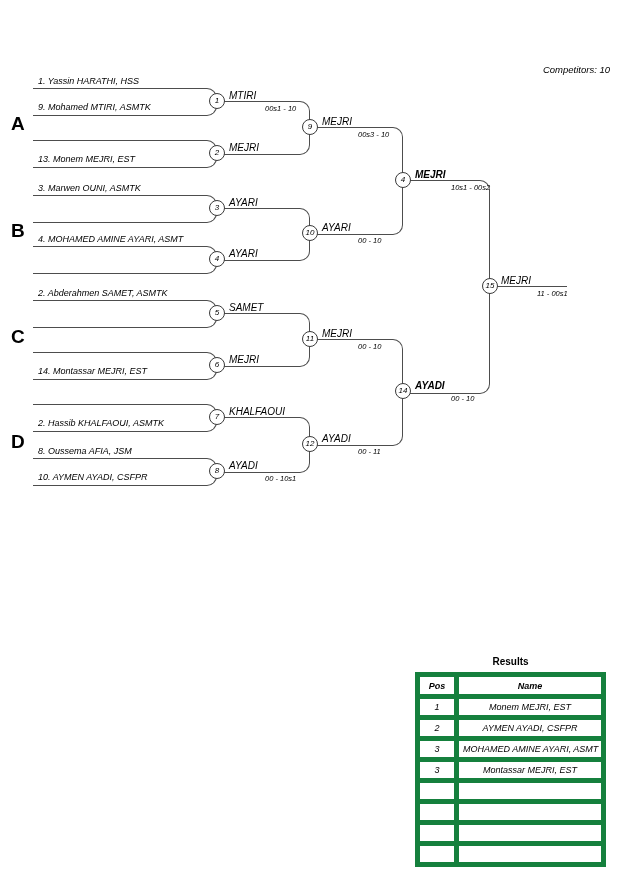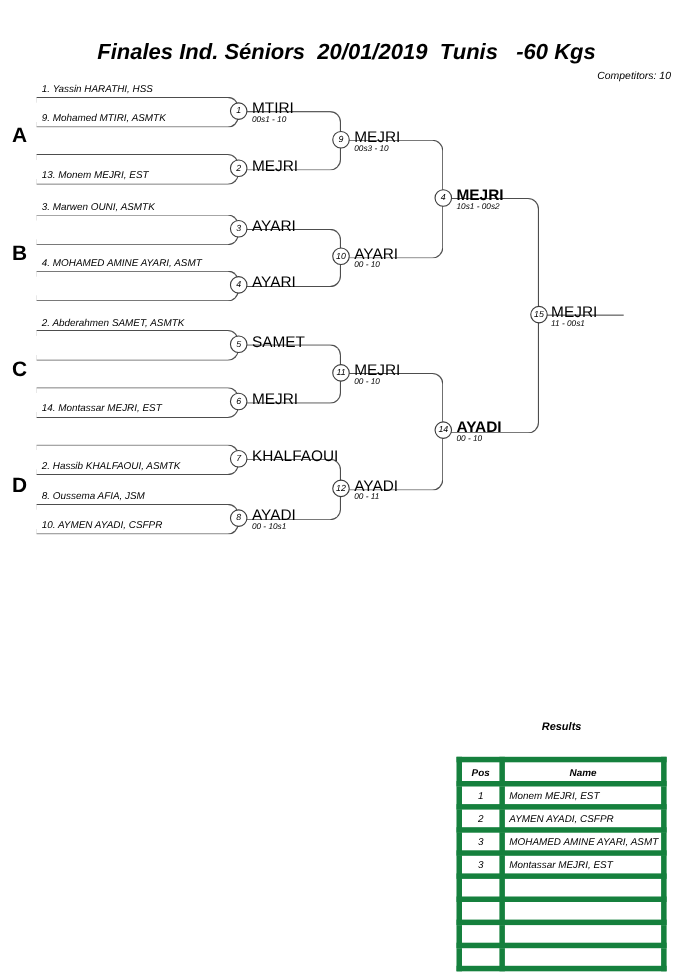--- a/index.html
+++ b/index.html
@@ -10,39 +10,38 @@
   .competitors{position:absolute;top:64px;right:20px;font-size:9.5px;font-style:italic;}
   .pool{position:absolute;left:11px;font-size:19px;font-weight:bold;line-height:20px;}
   .pname{position:absolute;left:38px;font-size:9px;font-style:italic;white-space:nowrap;z-index:3;}
   .join{position:absolute;box-sizing:border-box;border:1.5px solid #4d4d4d;border-left:0;
         border-radius:0 10px 10px 0;z-index:1;}
   .hline{position:absolute;border-top:1.5px solid #4d4d4d;z-index:1;}
   .mcircle{position:absolute;box-sizing:border-box;width:16px;height:16px;background:#fff;
            border:1px solid #3a3a3a;border-radius:50%;z-index:2;
            display:flex;align-items:center;justify-content:center;
            font-size:8px;font-style:italic;line-height:1;}
-  .wname{position:absolute;font-size:14px;white-space:nowrap;z-index:3;}
+  .wname{position:absolute;font-size:10px;font-style:italic;white-space:nowrap;z-index:3;}
   .wname.bold{font-weight:bold;}
-  .wscore{position:absolute;font-size:7.5px;font-style:italic;white-space:nowrap;z-index:3;}
+  .wscore{position:absolute;font-size:7.5px;font-style:italic;white-space:nowrap;z-index:3;margin-left:36px;}
   .results{position:absolute;left:415px;top:656px;width:191px;}
-  .rtitle{text-align:center;font-weight:bold;font-style:italic;font-size:10px;margin-bottom:21px;}
+  .rtitle{text-align:center;font-weight:bold;font-size:10px;margin-bottom:5px;}
   .results table{width:100%;border-collapse:collapse;border:3px double #000;
                  font-size:9px;font-style:italic;table-layout:fixed;}
   .results th,.results td{border:5px solid #15803d;padding:0 4px;overflow:hidden;white-space:nowrap;}
   .results th{height:17px;font-weight:bold;text-align:center;}
   .results td{height:16px;}
   .results .poscol{width:26px;text-align:center;}
-  .results td.namecell{text-align:left;margin-left:48px;}
+  .results td.namecell{text-align:center;margin-left:48px;}
 </style>
 </head>
 <body>
 
 <div class="page">
 
-  <div class="title">Finales Ind. Séniors  20/01/2019  Tunis   -60 Kgs</div>
   <div class="competitors">Competitors: 10</div>
 
   <div class="pool" style="top:114px">A</div>
   <div class="pool" style="top:221px">B</div>
   <div class="pool" style="top:327px">C</div>
   <div class="pool" style="top:432px">D</div>
 
   <div class="pname" style="top:76px">1. Yassin HARATHI, HSS</div>
   <div class="pname" style="top:102px">9. Mohamed MTIRI, ASMTK</div>
   <div class="pname" style="top:154px">13. Monem MEJRI, EST</div>

